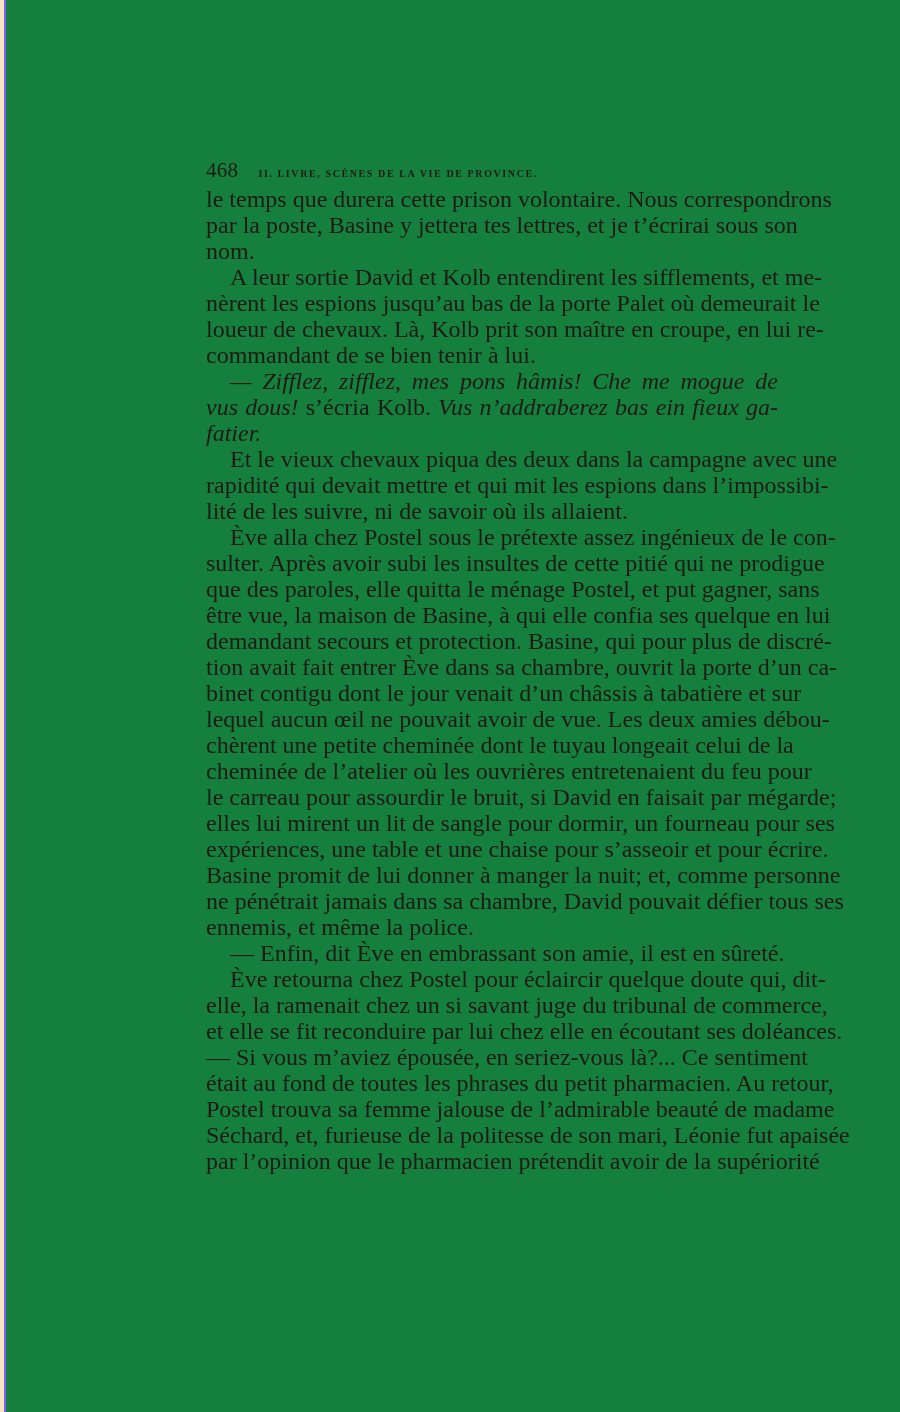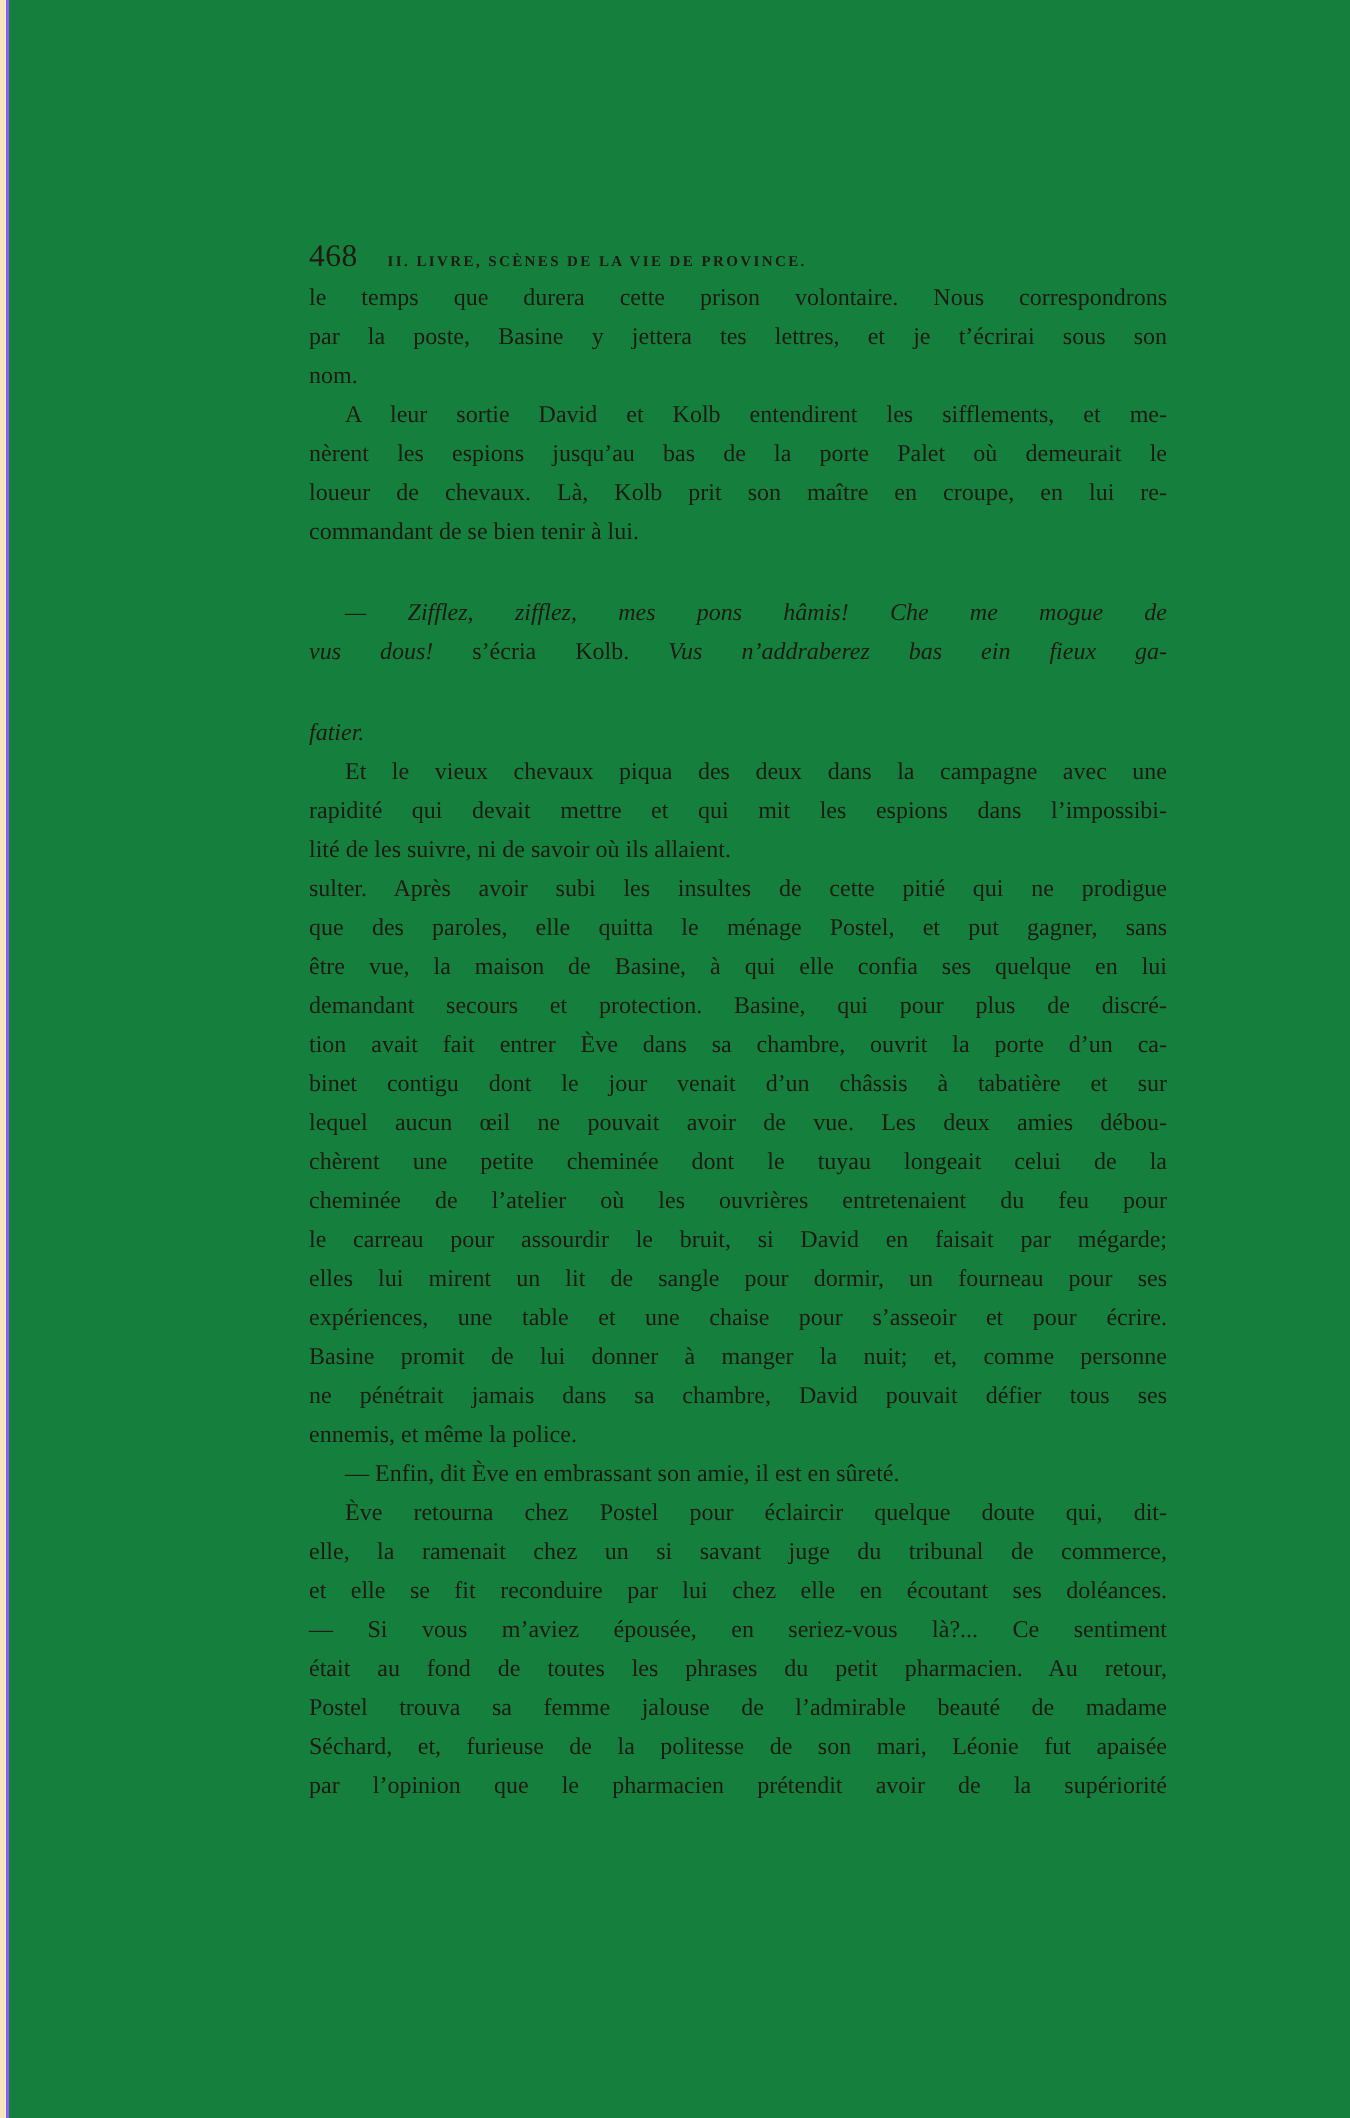--- a/index.html
+++ b/index.html
@@ -18,26 +18,26 @@
     font-family: "Liberation Serif", "DejaVu Serif", serif;
     color: #1e1a14;
   }
   .running-head {
     display: flex; align-items: baseline;
     height: 28px; font-size: 19px; letter-spacing: 0.3px;
   }
   .page-number { font-size: 21px; margin-right: 20px; }
   .head-title { font-size: 10px; font-weight: bold; letter-spacing: 1.6px; }
   .line {
-    font-size: 16px; line-height: 26px; height: 26px;
+    font-size: 24px; line-height: 26px; height: 26px;
     white-space: nowrap; text-align: justify; text-align-last: justify;
   }
   .line.last { text-align-last: left; }
   .line.indent { padding-left: 24px; }
-  .it { font-style: italic; margin-top: 28px; }
+  .it { font-style: italic; }
 </style>
 </head>
 <body>
 
 <div class="page">
   <div class="text-block">
     <div class="running-head">
       <span class="page-number">468</span>
       <span class="head-title">II. LIVRE, SCÈNES DE LA VIE DE PROVINCE.</span>
     </div>
@@ -48,20 +48,21 @@
     <div class="line indent">A leur sortie David et Kolb entendirent les sifflements, et me-</div>
     <div class="line">nèrent les espions jusqu’au bas de la porte Palet où demeurait le</div>
     <div class="line">loueur de chevaux. Là, Kolb prit son maître en croupe, en lui re-</div>
     <div class="line last">commandant de se bien tenir à lui.</div>
     <div class="line indent it">— Zifflez, zifflez, mes pons hâmis! Che me mogue de</div>
     <div class="line"><span class="it">vus dous!</span><span> s’écria Kolb. </span><span class="it">Vus n’addraberez bas ein fieux ga-</span></div>
     <div class="line last it">fatier.</div>
     <div class="line indent">Et le vieux chevaux piqua des deux dans la campagne avec une</div>
     <div class="line">rapidité qui devait mettre et qui mit les espions dans l’impossibi-</div>
     <div class="line last">lité de les suivre, ni de savoir où ils allaient.</div>
+    <div class="line indent">Ève alla chez Postel sous le prétexte assez ingénieux de le con-</div>
     <div class="line">sulter. Après avoir subi les insultes de cette pitié qui ne prodigue</div>
     <div class="line">que des paroles, elle quitta le ménage Postel, et put gagner, sans</div>
     <div class="line">être vue, la maison de Basine, à qui elle confia ses quelque en lui</div>
     <div class="line">demandant secours et protection. Basine, qui pour plus de discré-</div>
     <div class="line">tion avait fait entrer Ève dans sa chambre, ouvrit la porte d’un ca-</div>
     <div class="line">binet contigu dont le jour venait d’un châssis à tabatière et sur</div>
     <div class="line">lequel aucun œil ne pouvait avoir de vue. Les deux amies débou-</div>
     <div class="line">chèrent une petite cheminée dont le tuyau longeait celui de la</div>
     <div class="line">cheminée de l’atelier où les ouvrières entretenaient du feu pour</div>
     <div class="line">le carreau pour assourdir le bruit, si David en faisait par mégarde;</div>

